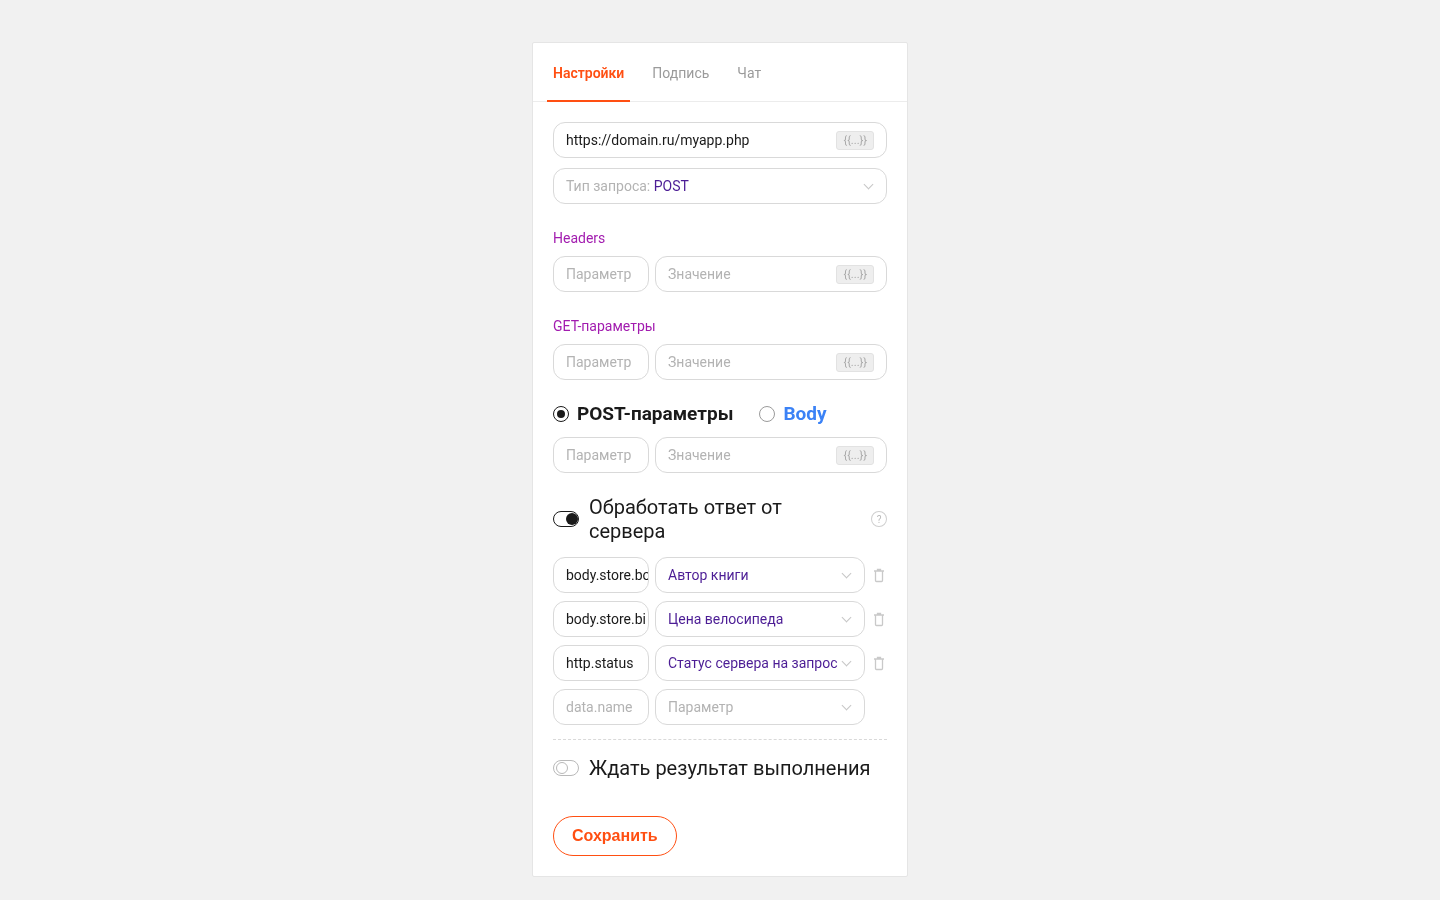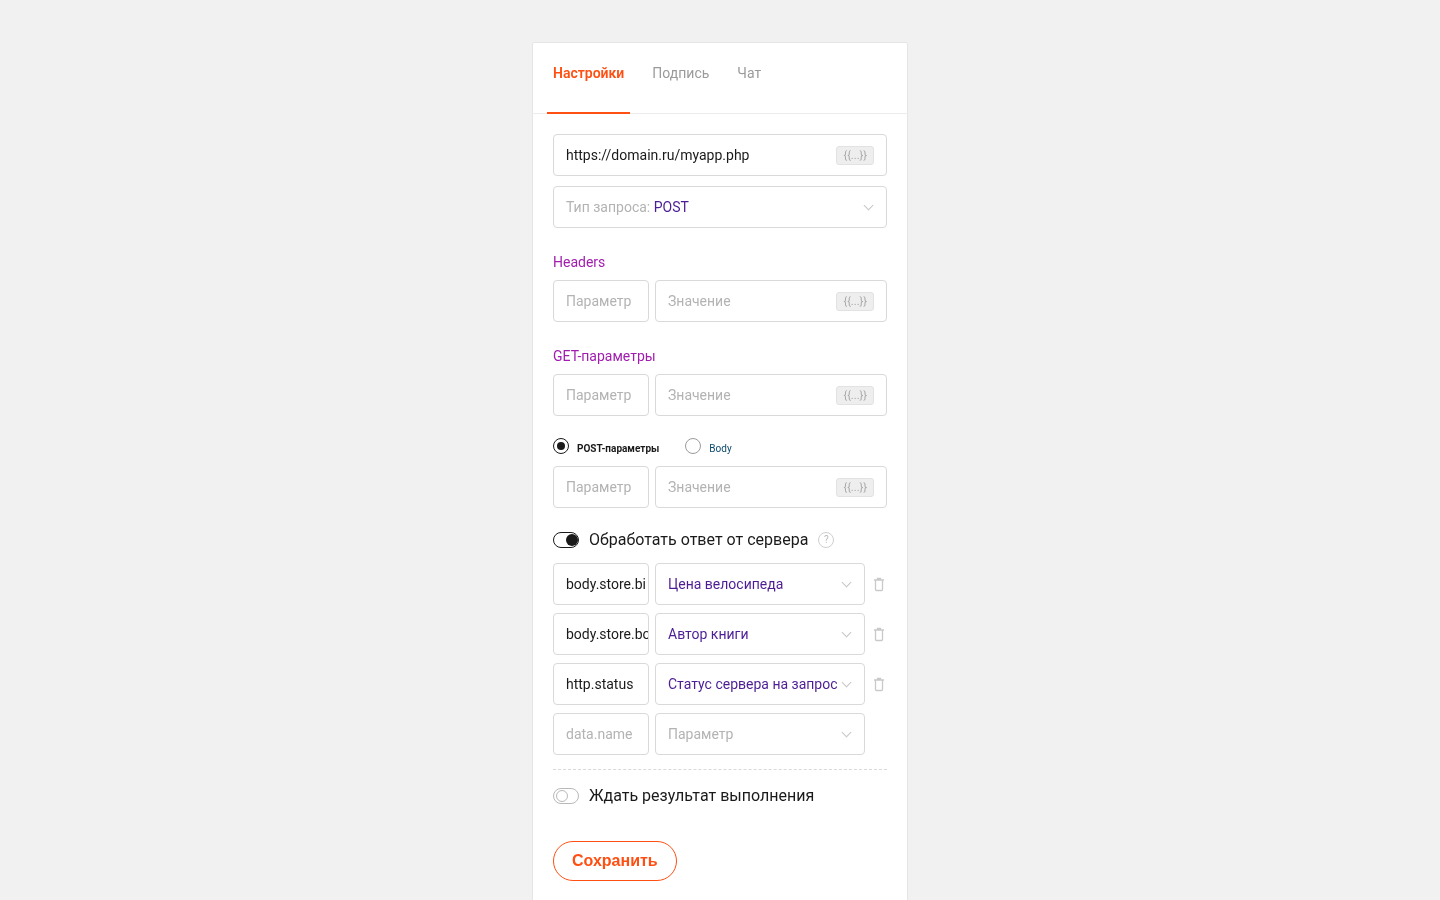--- a/index.html
+++ b/index.html
@@ -23,21 +23,21 @@
   }
 
   
   .tabs {
     display: flex;
     gap: 28px;
     padding: 0 20px;
     border-bottom: 1px solid #ececec;
   }
   .tab {
-    padding: 22px 0 32px;
+    padding: 22px 0 20px;
     font-size: 14px;
     color: #9b9b9b;
     cursor: pointer;
     position: relative;
   }
   .tab.active {
     color: #ff4f12;
     font-weight: 600;
   }
   .tab.active::after {
@@ -45,23 +45,23 @@
     position: absolute;
     left: -6px; right: -6px; bottom: -1px;
     height: 2px;
     background: #ff4f12;
   }
 
   .body { padding: 20px; }
 
   .field, .select, .textish {
     width: 100%;
-    height: 42px;
+    height: 36px;
     border: 1px solid #d9d9d9;
-    border-radius: 4px;
+    border-radius: 12px;
     background: #fff;
     display: flex;
     align-items: center;
     padding: 0 12px;
     font-size: 14px;
     color: #1a1a1a;
     position: relative;
   }
   .field { justify-content: space-between; }
 
@@ -113,42 +113,42 @@
   
   .radio-row {
     display: flex;
     gap: 26px;
     align-items: center;
     margin-top: 22px;
     margin-bottom: 12px;
   }
   .radio {
     display: flex;
-    align-items: flex-end;
+    align-items: center;
     gap: 8px;
     cursor: pointer;
-    font-size: 10px;
+    font-size: 19px;
   }
   .radio .dot {
     width: 16px; height: 16px;
     border: 1.5px solid #1a1a1a;
     border-radius: 50%;
     position: relative;
     flex:0 0 16px;
   }
   .radio.unsel .dot { border-color: #9b9b9b; }
   .radio.sel .dot::after {
     content: "";
     position: absolute;
     inset: 3px;
     background: #1a1a1a;
     border-radius: 50%;
   }
   .radio.sel { font-weight: 700; }
-  .radio.unsel { color: #0c4a6e; }
+  .radio.unsel { color: #3b82f6; font-weight: bold; }
 
   
   .toggle-row {
     display: flex;
     align-items: center;
     gap: 10px;
     margin-top: 22px;
     margin-bottom: 14px;
   }
   .toggle {
@@ -173,21 +173,21 @@
     background:#fff;
     border:1.5px solid #1a1a1a;
   }
   .toggle.on::after{
     content:"";
     position:absolute;
     width:12px; height:12px; border-radius:50%;
     background:#1a1a1a;
     right:0px; top:50%; transform:translateY(-50%);
   }
-  .toggle-label { font-size:16px; }
+  .toggle-label { font-size:20px; }
   .hint {
     width:16px; height:16px; border-radius:50%;
     border:1px solid #cfcfcf;
     display:flex;align-items:center;justify-content:center;
     font-size:10px;color:#b9b9b9; cursor:help;
   }
 
   
   .map-row {
     display:flex;
@@ -293,35 +293,35 @@
 
     
     <div class="toggle-row">
       <div class="toggle on"></div>
       <span class="toggle-label">Обработать ответ от сервера</span>
       <span class="hint">?</span>
     </div>
 
     
     <div class="map-row">
-      <div class="textish">body.store.bi</div>
+      <div class="textish">body.store.bo</div>
       <div class="select">
-        <span class="label">Цена велосипеда</span>
+        <span class="label">Автор книги</span>
         <span class="caret"></span>
       </div>
       <span class="trash">
         <svg viewBox="0 0 14 16" fill="none" stroke="currentColor" stroke-width="1.3">
             <path d="M2 4h10M5.5 4V2.5h3V4M3.5 4v9.5a1 1 0 0 0 1 1h5a1 1 0 0 0 1-1V4"></path>
           </svg>
       </span>
     </div>
     <div class="map-row">
-      <div class="textish">body.store.bo</div>
+      <div class="textish">body.store.bi</div>
       <div class="select">
-        <span class="label">Автор книги</span>
+        <span class="label">Цена велосипеда</span>
         <span class="caret"></span>
       </div>
       <span class="trash">
         <svg viewBox="0 0 14 16" fill="none" stroke="currentColor" stroke-width="1.3">
             <path d="M2 4h10M5.5 4V2.5h3V4M3.5 4v9.5a1 1 0 0 0 1 1h5a1 1 0 0 0 1-1V4"></path>
           </svg>
       </span>
     </div>
     <div class="map-row">
       <div class="textish">http.status</div>

